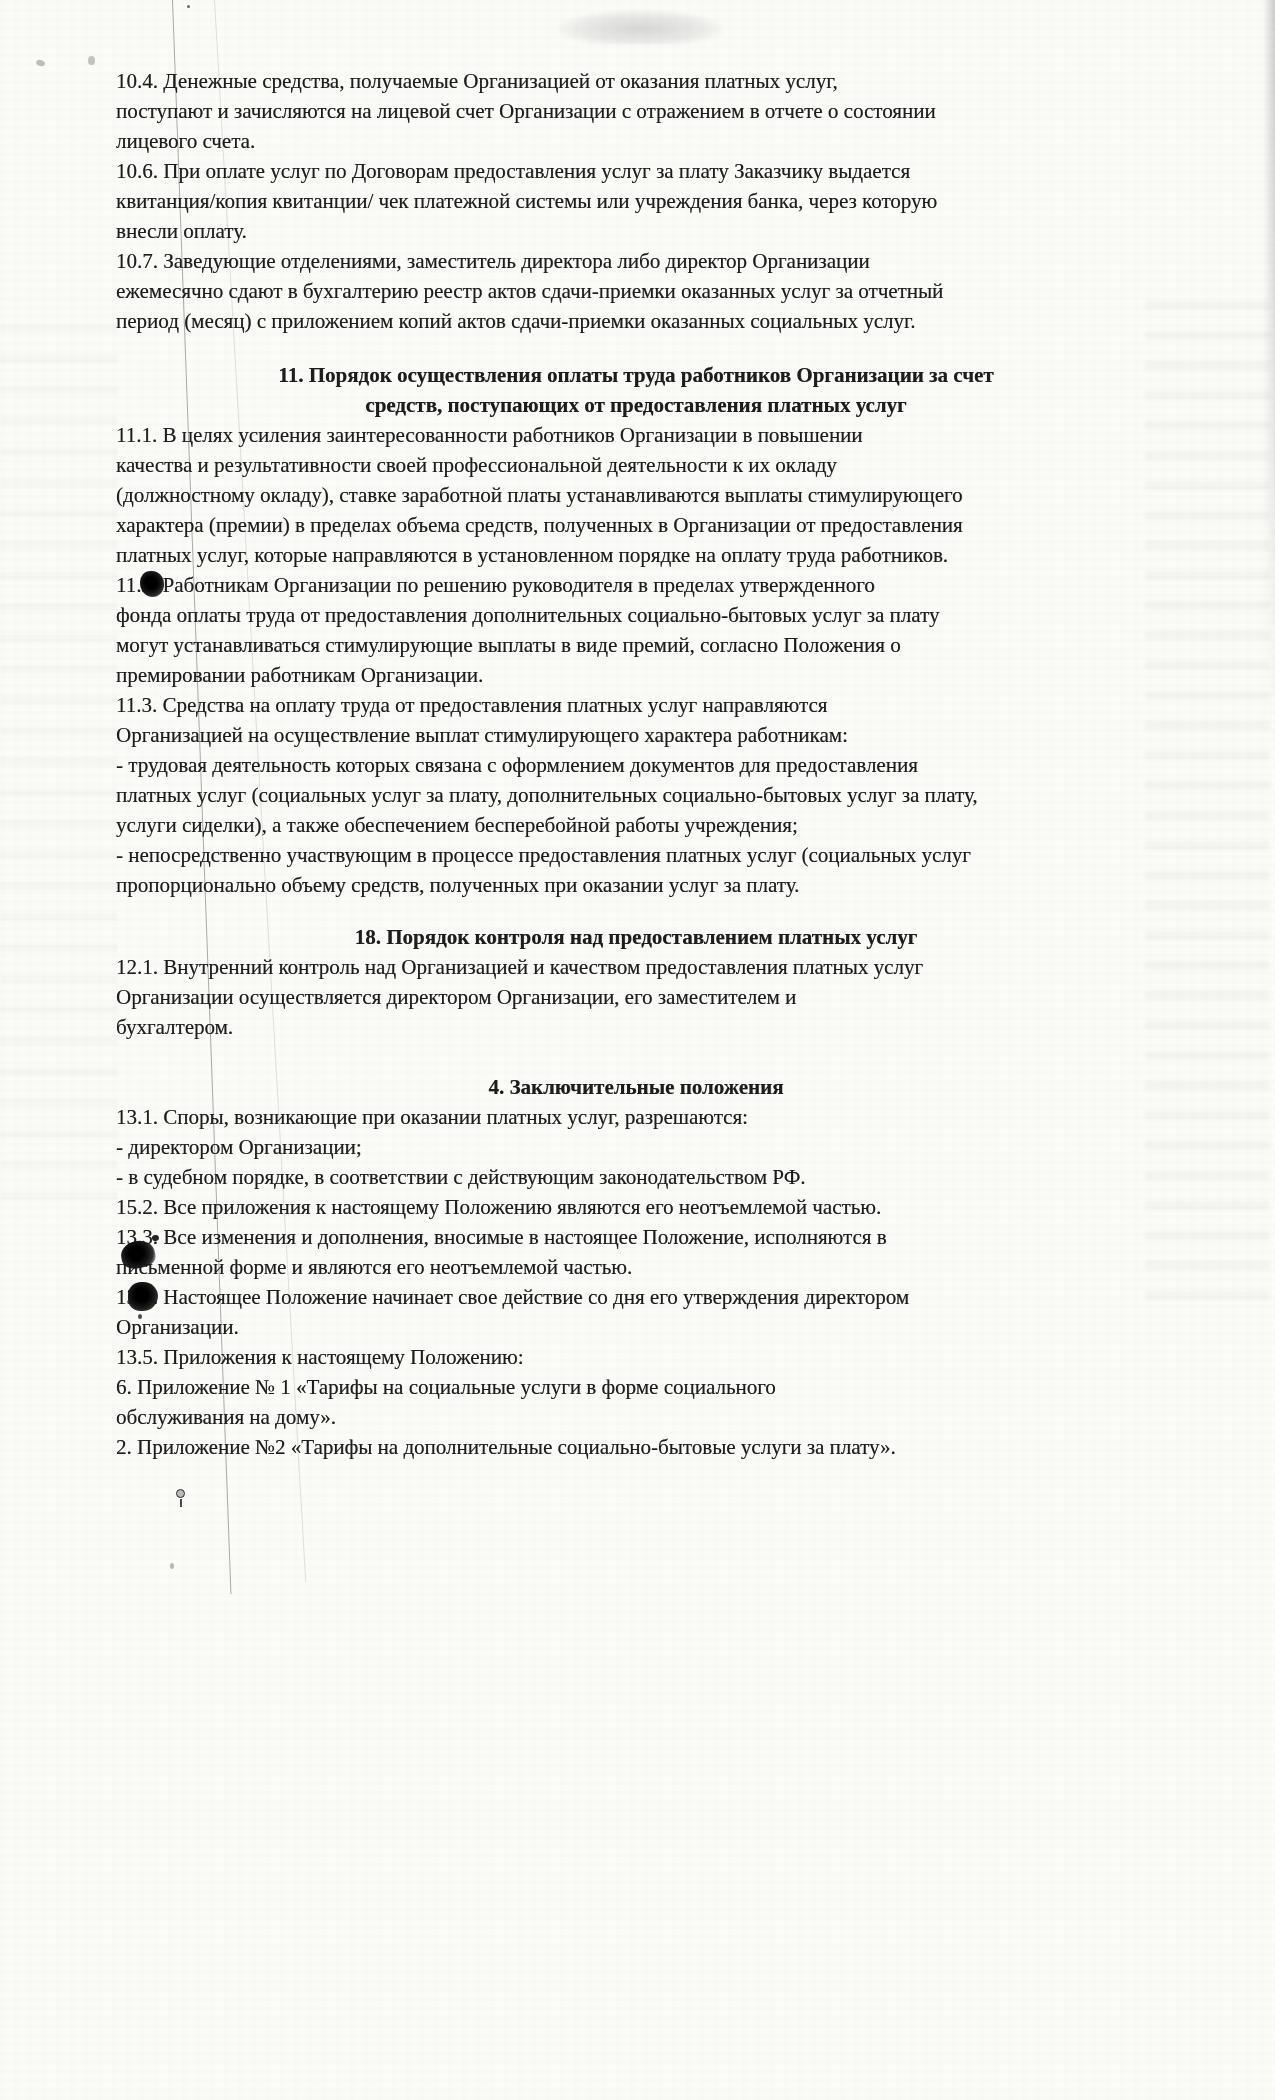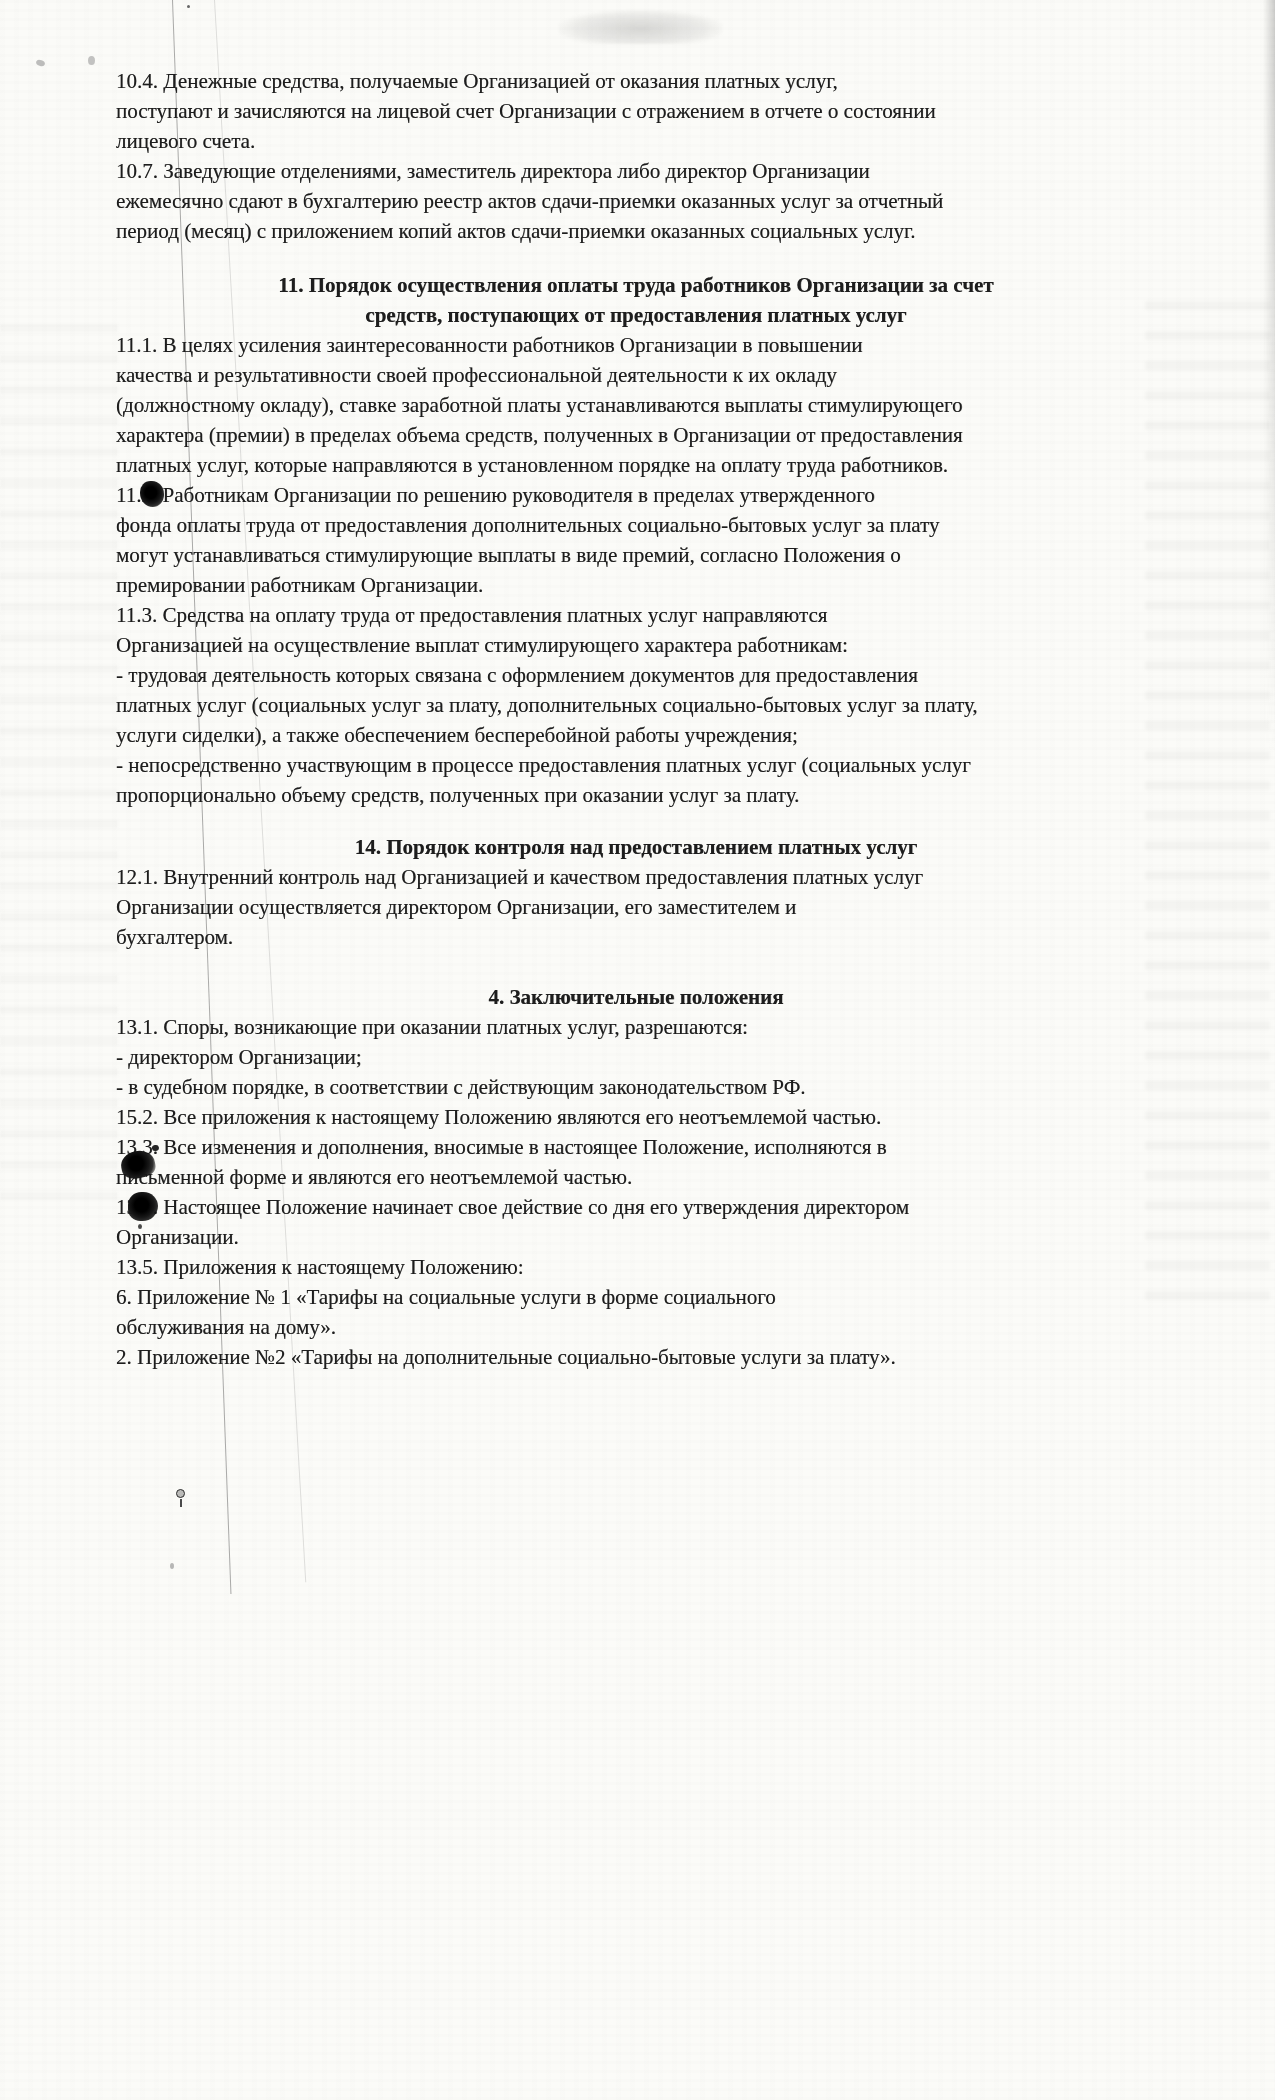--- a/index.html
+++ b/index.html
@@ -101,20 +101,25 @@
   <div class="mark-note"></div>
 
   <div class="content">
 
     <div class="para">
       <span class="ptext">10.4. Денежные средства, получаемые Организацией от оказания платных услуг,
 поступают и зачисляются на лицевой счет Организации с отражением в отчете о состоянии
 лицевого счета.</span>
     </div>
 
+    <div class="para">
+      <span class="ptext">10.6. При оплате услуг по Договорам предоставления услуг за плату Заказчику выдается
+квитанция/копия квитанции/ чек платежной системы или учреждения банка, через которую
+внесли оплату.</span>
+    </div>
 
     <div class="para">
       <span class="ptext">10.7. Заведующие отделениями, заместитель директора либо директор Организации
 ежемесячно сдают в бухгалтерию реестр актов сдачи-приемки оказанных услуг за отчетный
 период (месяц) с приложением копий актов сдачи-приемки оказанных социальных услуг.</span>
     </div>
 
     <div class="heading h11">11. Порядок осуществления оплаты труда работников Организации за счет
 средств, поступающих от предоставления платных услуг</div>
 
@@ -137,21 +142,21 @@
     <div class="para">
       <span class="ptext">11.3. Средства на оплату труда от предоставления платных услуг направляются
 Организацией на осуществление выплат стимулирующего характера работникам:
 - трудовая деятельность которых связана с оформлением документов для предоставления
 платных услуг (социальных услуг за плату, дополнительных социально-бытовых услуг за плату,
 услуги сиделки), а также обеспечением бесперебойной работы учреждения;
 - непосредственно участвующим в процессе предоставления платных услуг (социальных услуг</span>
       <span class="ptext">пропорционально объему средств, полученных при оказании услуг за плату.</span>
     </div>
 
-    <div class="heading h12">14. Порядок контроля над предоставлением платных услуг</div>
+    <div class="heading h12">18. Порядок контроля над предоставлением платных услуг</div>
 
     <div class="para">
       <span class="ptext">12.1. Внутренний контроль над Организацией и качеством предоставления платных услуг
 Организации осуществляется директором Организации, его заместителем и
 бухгалтером.</span>
     </div>
 
     <div class="heading h13">4. Заключительные положения</div>
 
     <div class="para">

